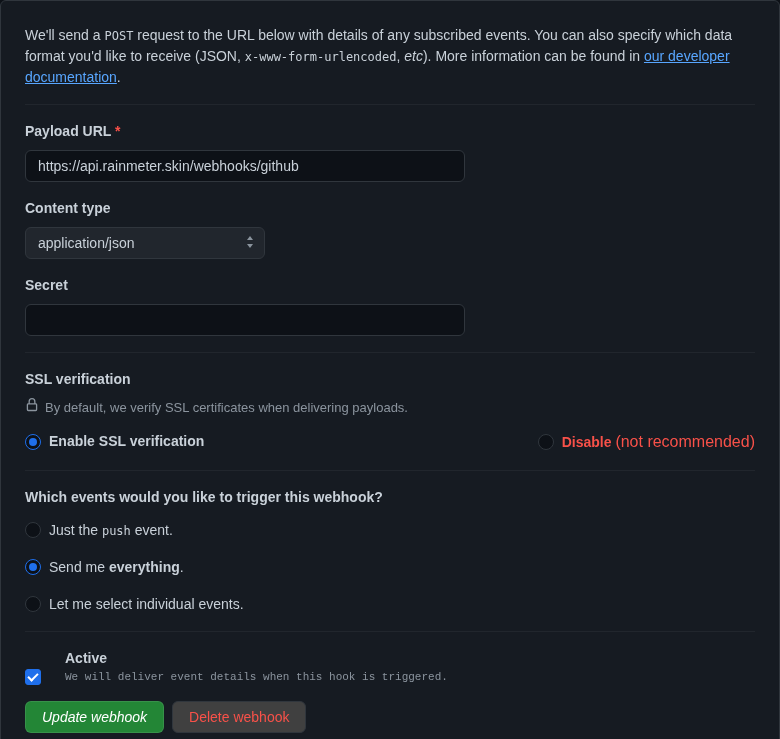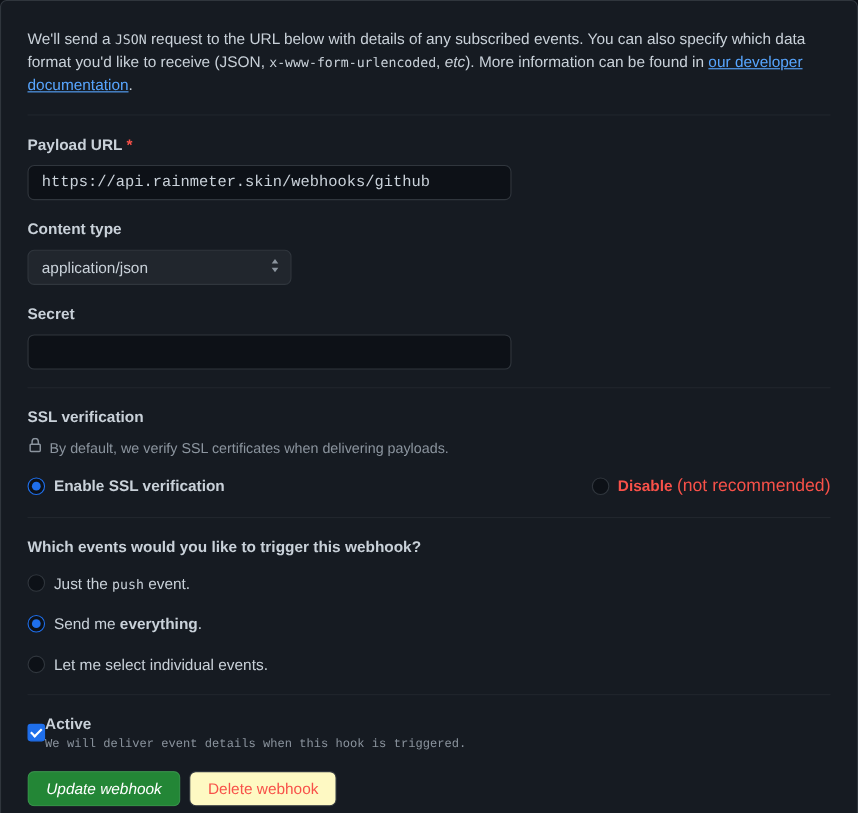--- a/index.html
+++ b/index.html
@@ -57,21 +57,20 @@
     input[type="text"], input[type="password"] {
       width: 440px;
       padding: 5px 12px;
       font-size: 14px;
       line-height: 20px;
       color: #c9d1d9;
       background: #0d1117;
       border: 1px solid #30363d;
       border-radius: 6px;
       outline: none;
-      font-family: Liberation Mono, monospace;
     }
     .select-wrap {
       position: relative;
       display: inline-block;
       width: 240px;
     }
     select {
       width: 100%;
       padding: 5px 32px 5px 12px;
       font-size: 14px;
@@ -199,22 +198,22 @@
       left: 4px;
       top: 1px;
       width: 4px;
       height: 8px;
       border: solid white;
       border-width: 0 2px 2px 0;
       transform: rotate(45deg);
     }
     .checkbox-row {
       display: flex;
-      align-items: center;
-      gap: 0;
+      align-items: flex-end;
+      gap: 24px;
     }
     .checkbox-text .title {
       font-weight: 600;
       color: #c9d1d9;
     }
     .checkbox-text .desc {
       color: #8b949e;
       font-size: 11px;
       font-family: Liberation Mono, monospace;
     }
@@ -232,32 +231,32 @@
       border: 1px solid;
       line-height: 20px;
     }
     .btn-primary {
       background: #238636;
       border-color: rgba(240,246,252,0.1);
       color: #fff;
       font-style: italic;
     }
     .btn-danger {
-      background: #fef9c3;
+      background: #404040;
       border-color: #30363d;
       color: #f85149;
     }
   </style>
 </head>
 <body>
 
 <div class="container">
 
   <p class="intro">
-    <span>We'll send a </span><code>JSON</code><span> request to the URL below with details of any subscribed events. You can also specify which data format you'd like to receive (JSON, </span><code>x-www-form-urlencoded</code><span>, </span><em>etc</em><span>). More information can be found in </span><a href="#">our developer documentation</a><span>.</span>
+    <span>We'll send a </span><code>POST</code><span> request to the URL below with details of any subscribed events. You can also specify which data format you'd like to receive (JSON, </span><code>x-www-form-urlencoded</code><span>, </span><em>etc</em><span>). More information can be found in </span><a href="#">our developer documentation</a><span>.</span>
   </p>
 
   <hr class="divider">
 
   <div class="field">
     <label class="field-label">
       <span>Payload URL</span>
       <span class="required">*</span>
     </label>
     <input type="text" value="https://api.rainmeter.skin/webhooks/github" style="">

